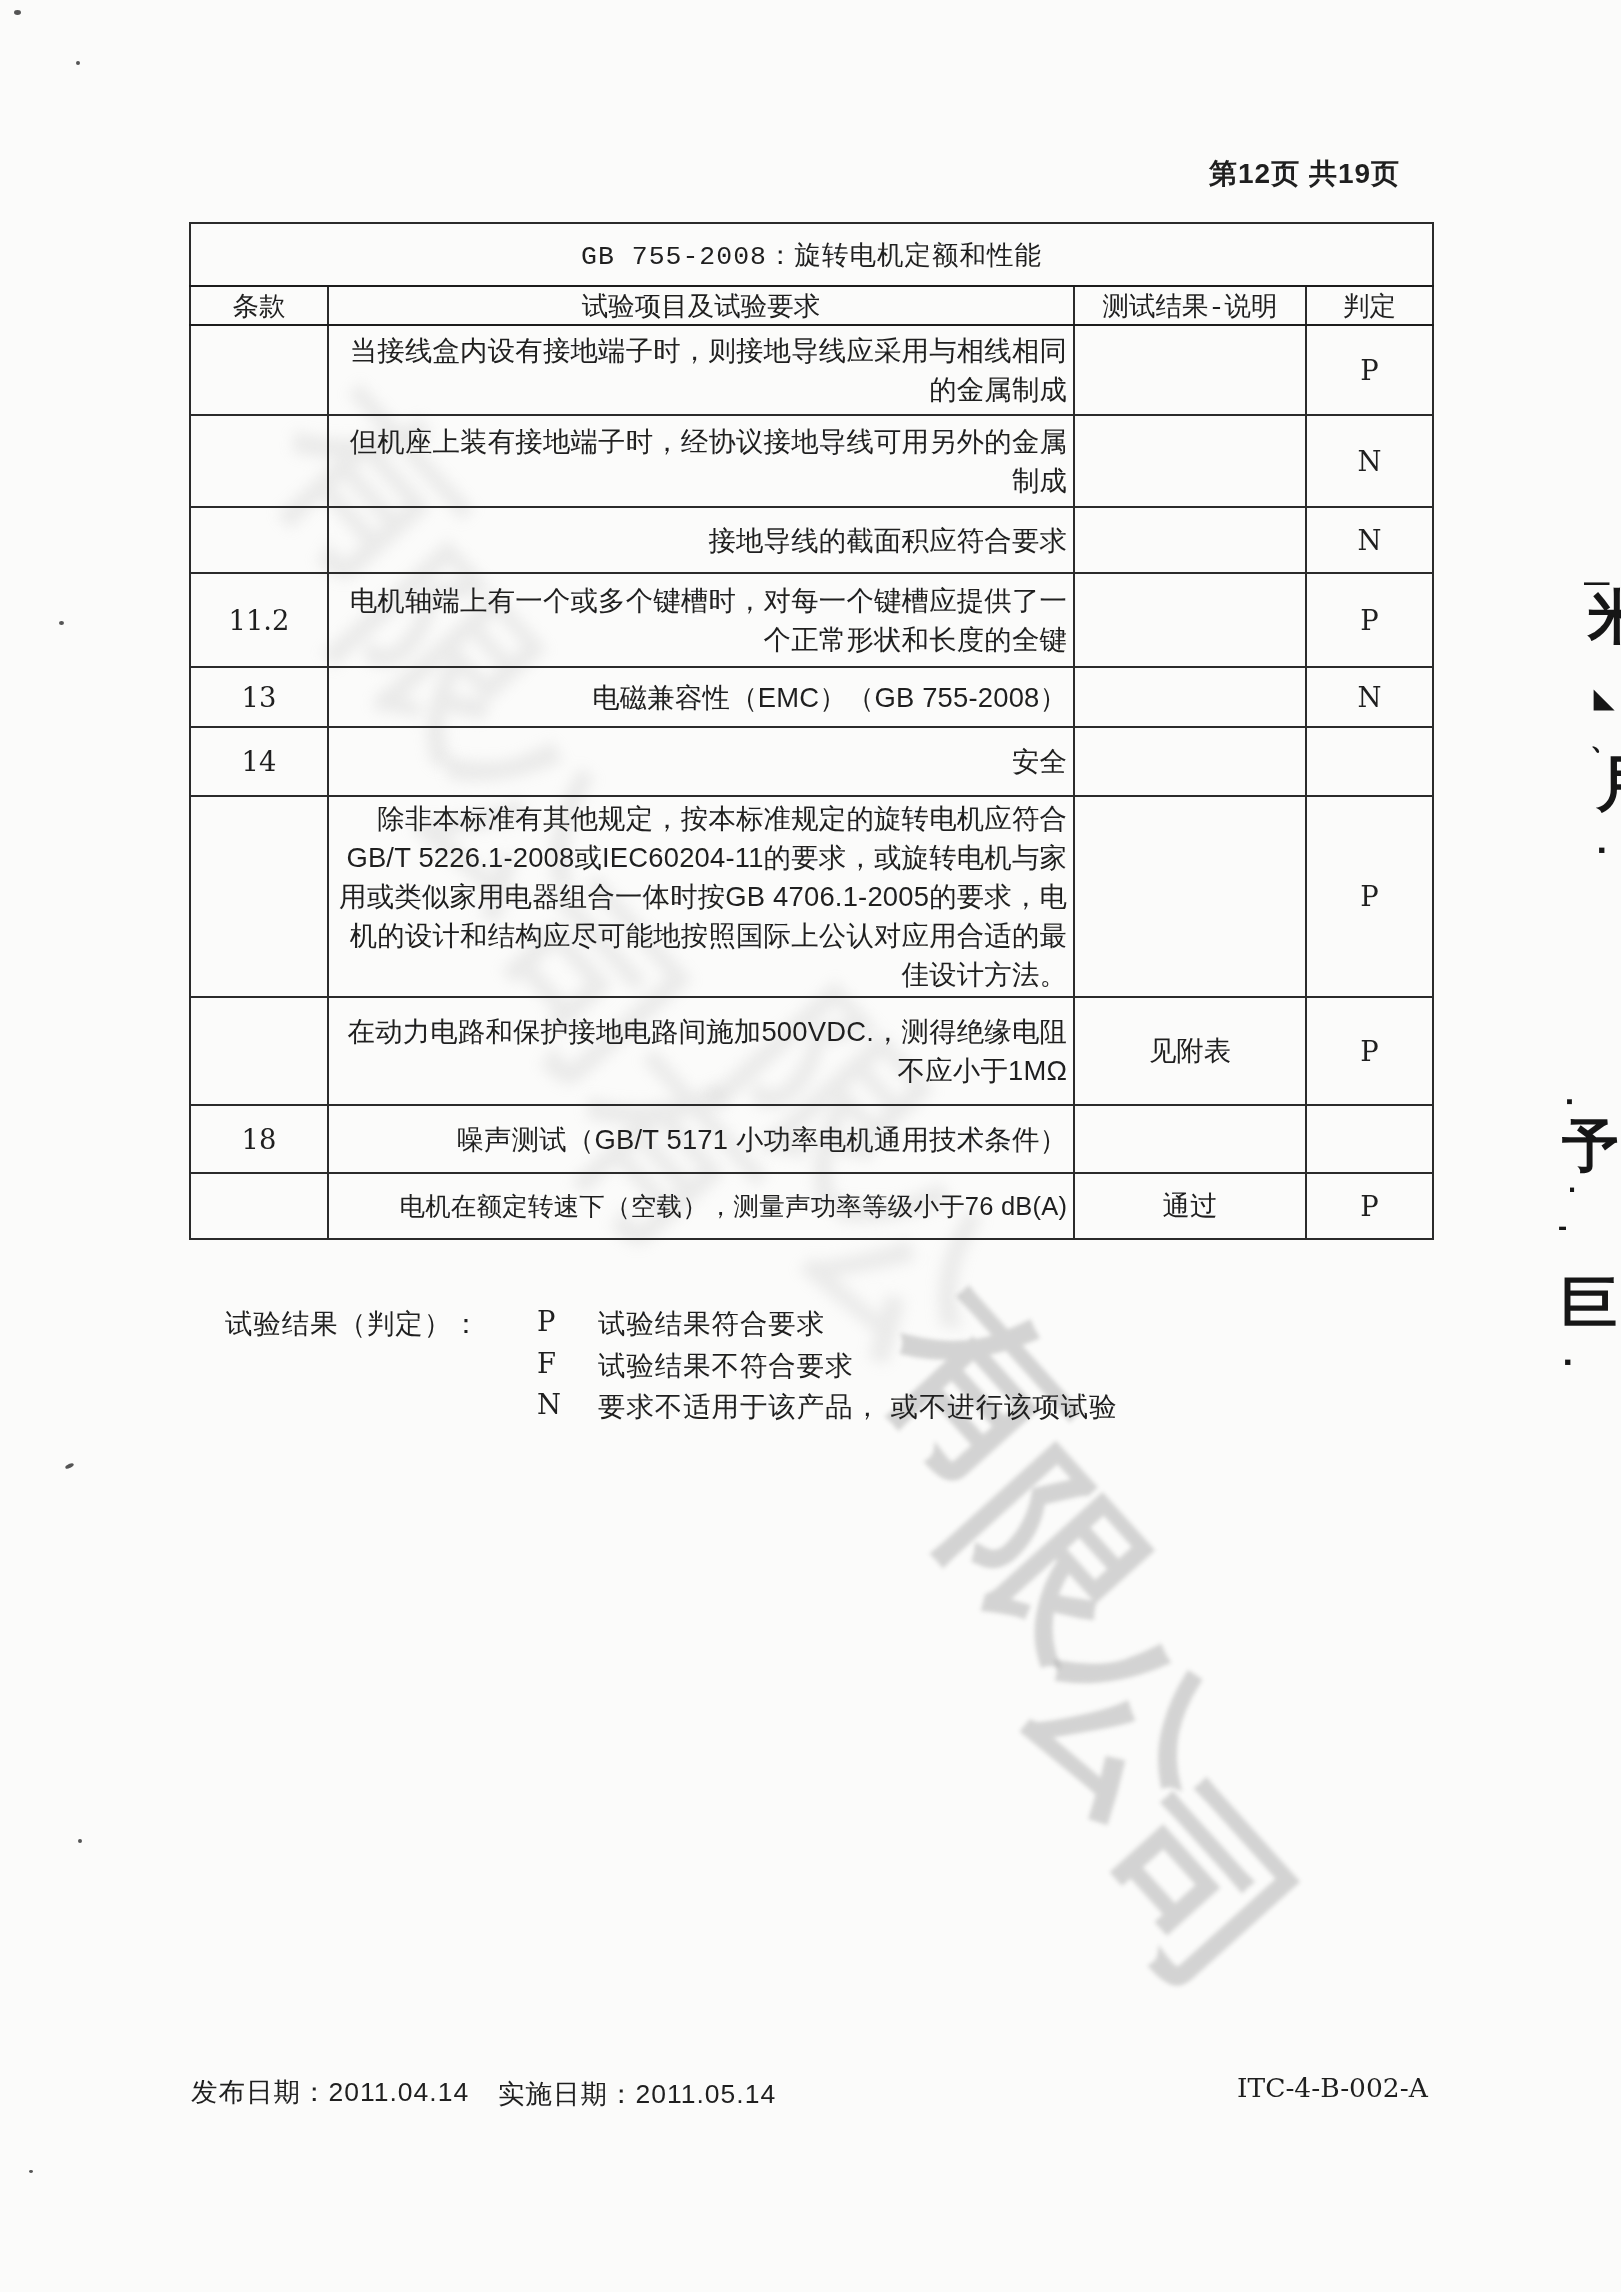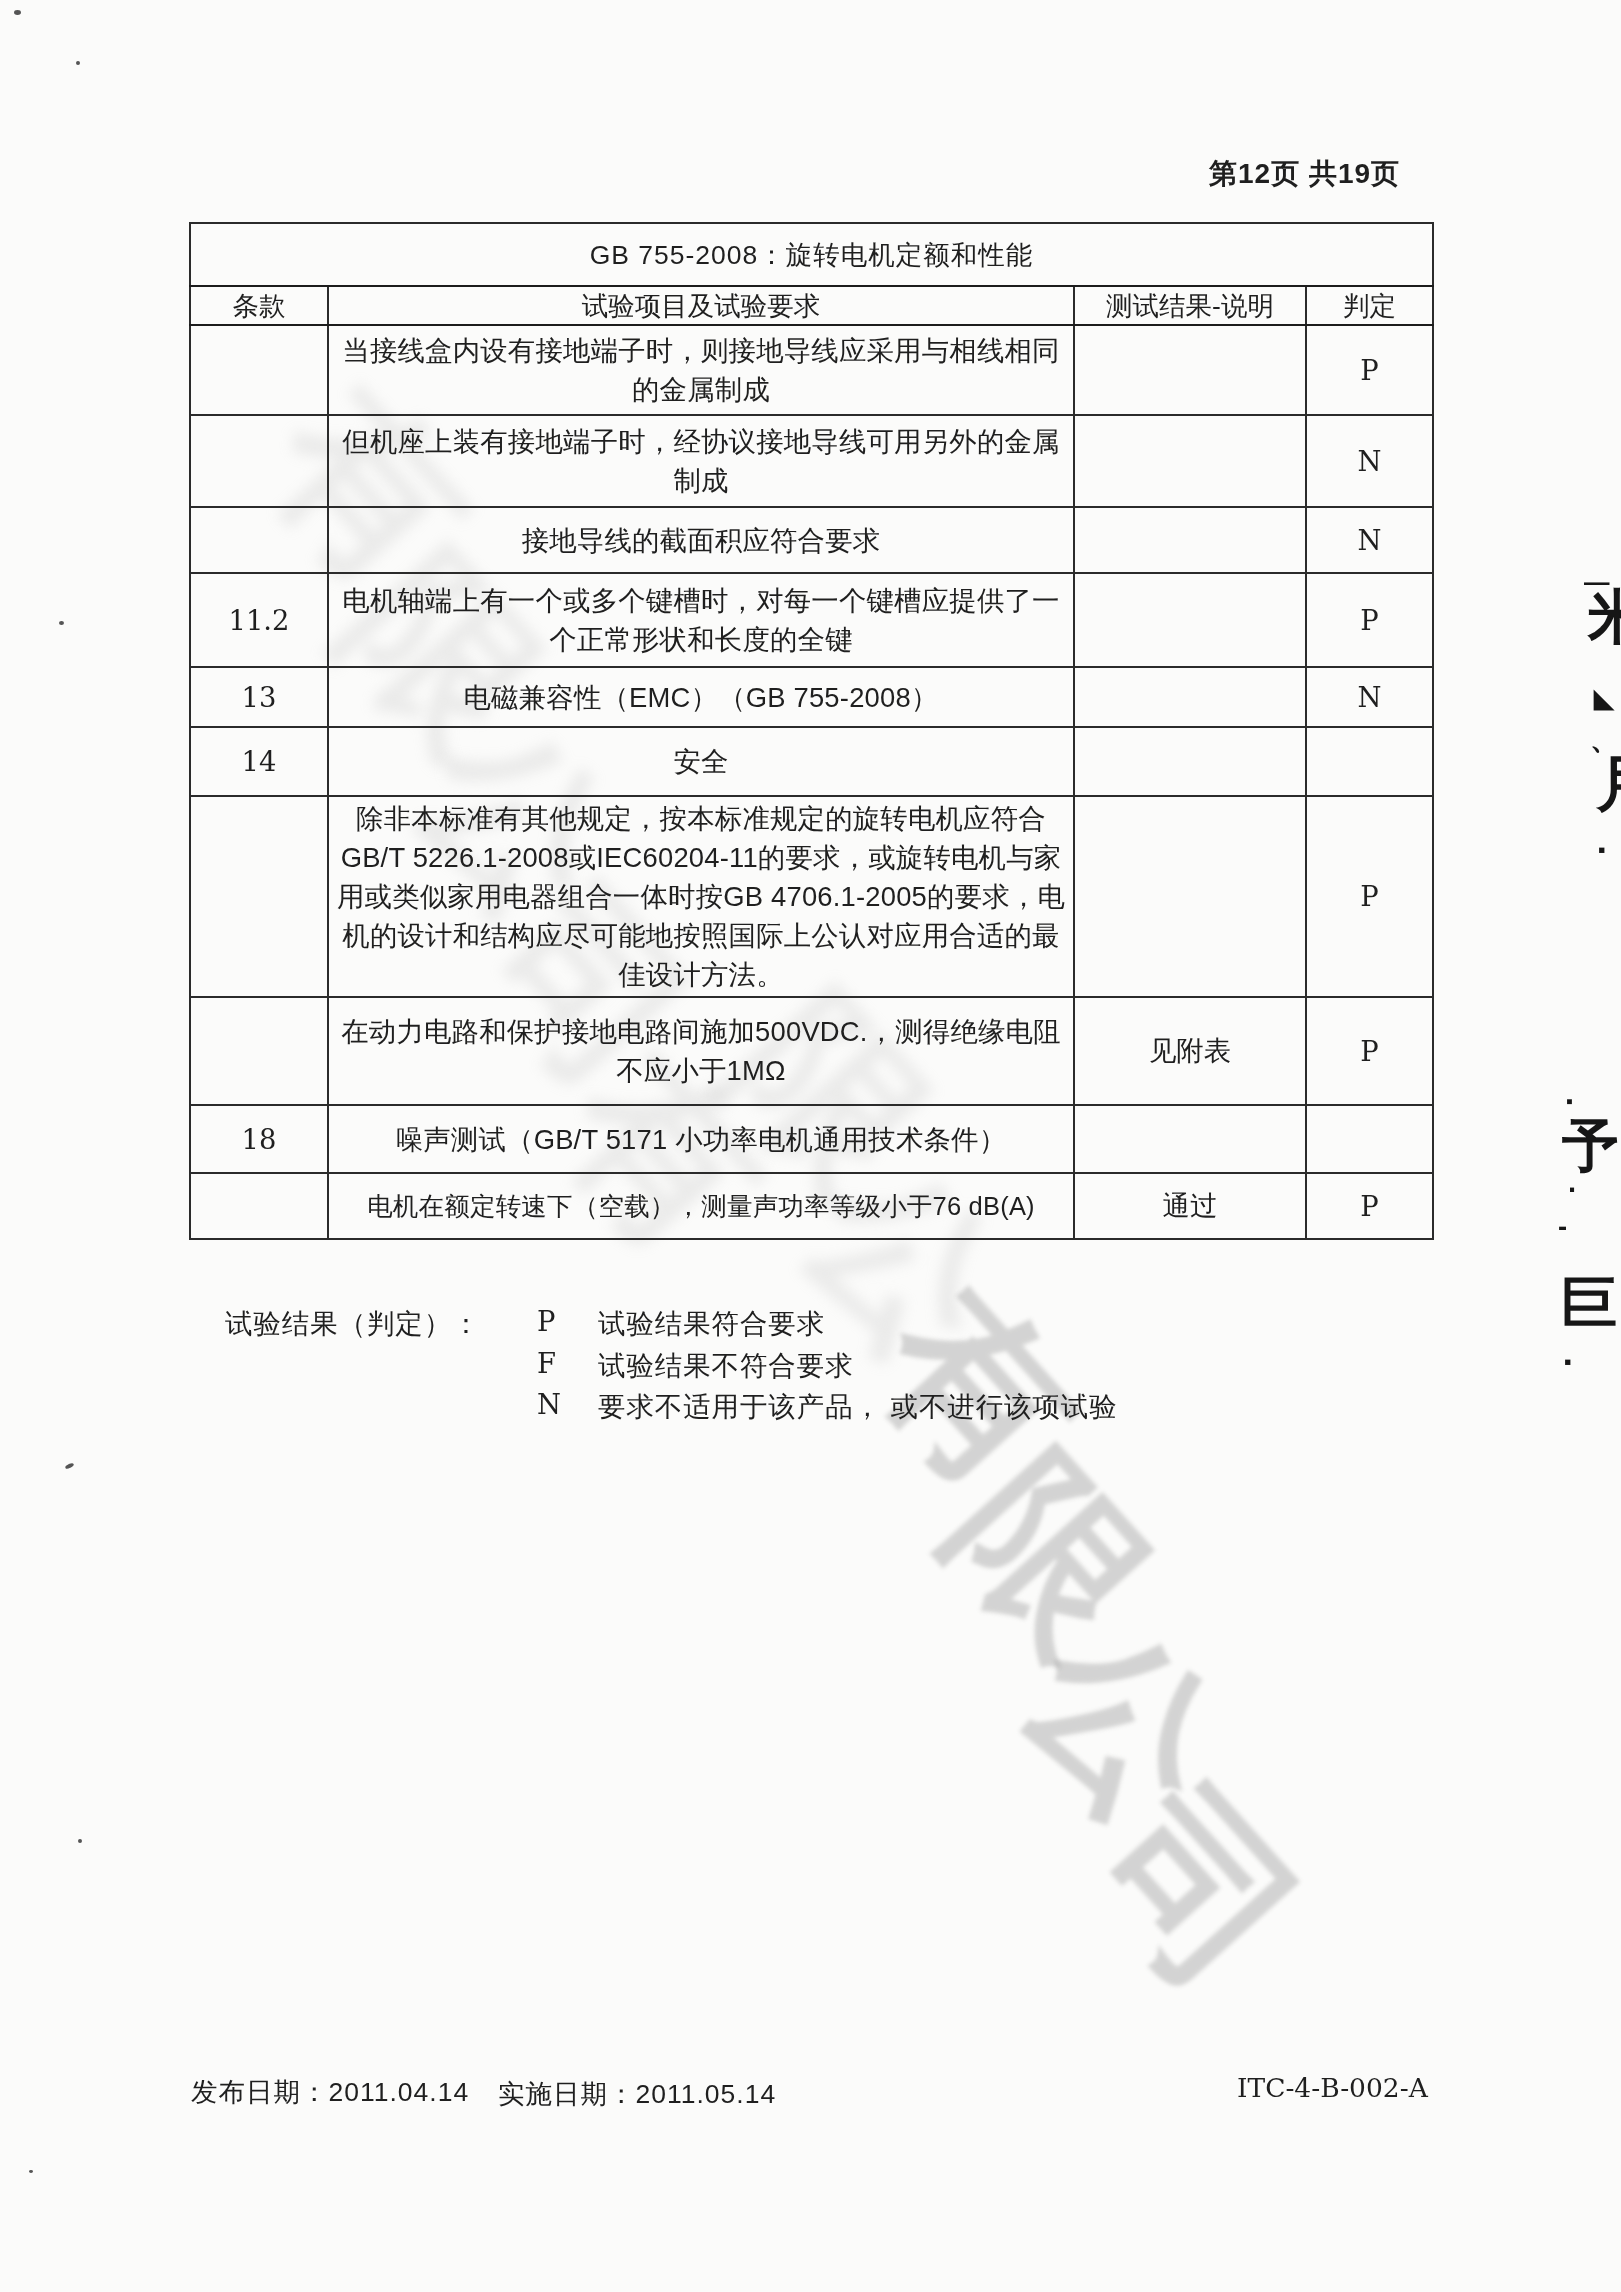--- a/index.html
+++ b/index.html
@@ -68,33 +68,34 @@
   tr.head-row td{
     border-bottom:2.9px solid #1c1c1c;
     text-align:center;font-size:26.5px;
   }
   td.clause, td.result, td.verdict{text-align:center;}
   td.clause, td.verdict{font-family:"DejaVu Serif", serif;}
   td.req{
     padding:0 5.9px 0 12.7px;
     line-height:39px;
     letter-spacing:0.2px;
-    text-align:center;
+    text-align:right;
   }
   td.req.tight{font-size:25.5px;}
   .h64{height:63px}.h40{height:39px}.h92{height:90px}.h94{height:92px}
   .h67{height:66px}.h96{height:94px}.h69{height:68px}.h66{height:60px}
   .h70{height:69px}.h205{height:201px}.h95{height:108px}.h67b{height:66px}.h69b{height:68px}
 
   .speckled{
     background-image:
       radial-gradient(rgba(110,110,110,.30) 1px, transparent 1.3px),
       radial-gradient(rgba(140,140,140,.22) 1px, transparent 1.2px);
     background-size:13.7px 10.8px, 22.5px 16.7px;
     background-position:2px 2.9px, 8.8px 7.8px;
+    font-family:Liberation Mono, monospace;
   }
   .stipple{
     background-image:
       radial-gradient(rgba(80,80,80,.55) 1px, transparent 1.4px),
       radial-gradient(rgba(130,130,130,.40) 1px, transparent 1.3px);
     background-size:8.8px 7.8px, 12.7px 10.8px;
     background-position:0 0, 3.9px 4.9px;
   }
 
   

